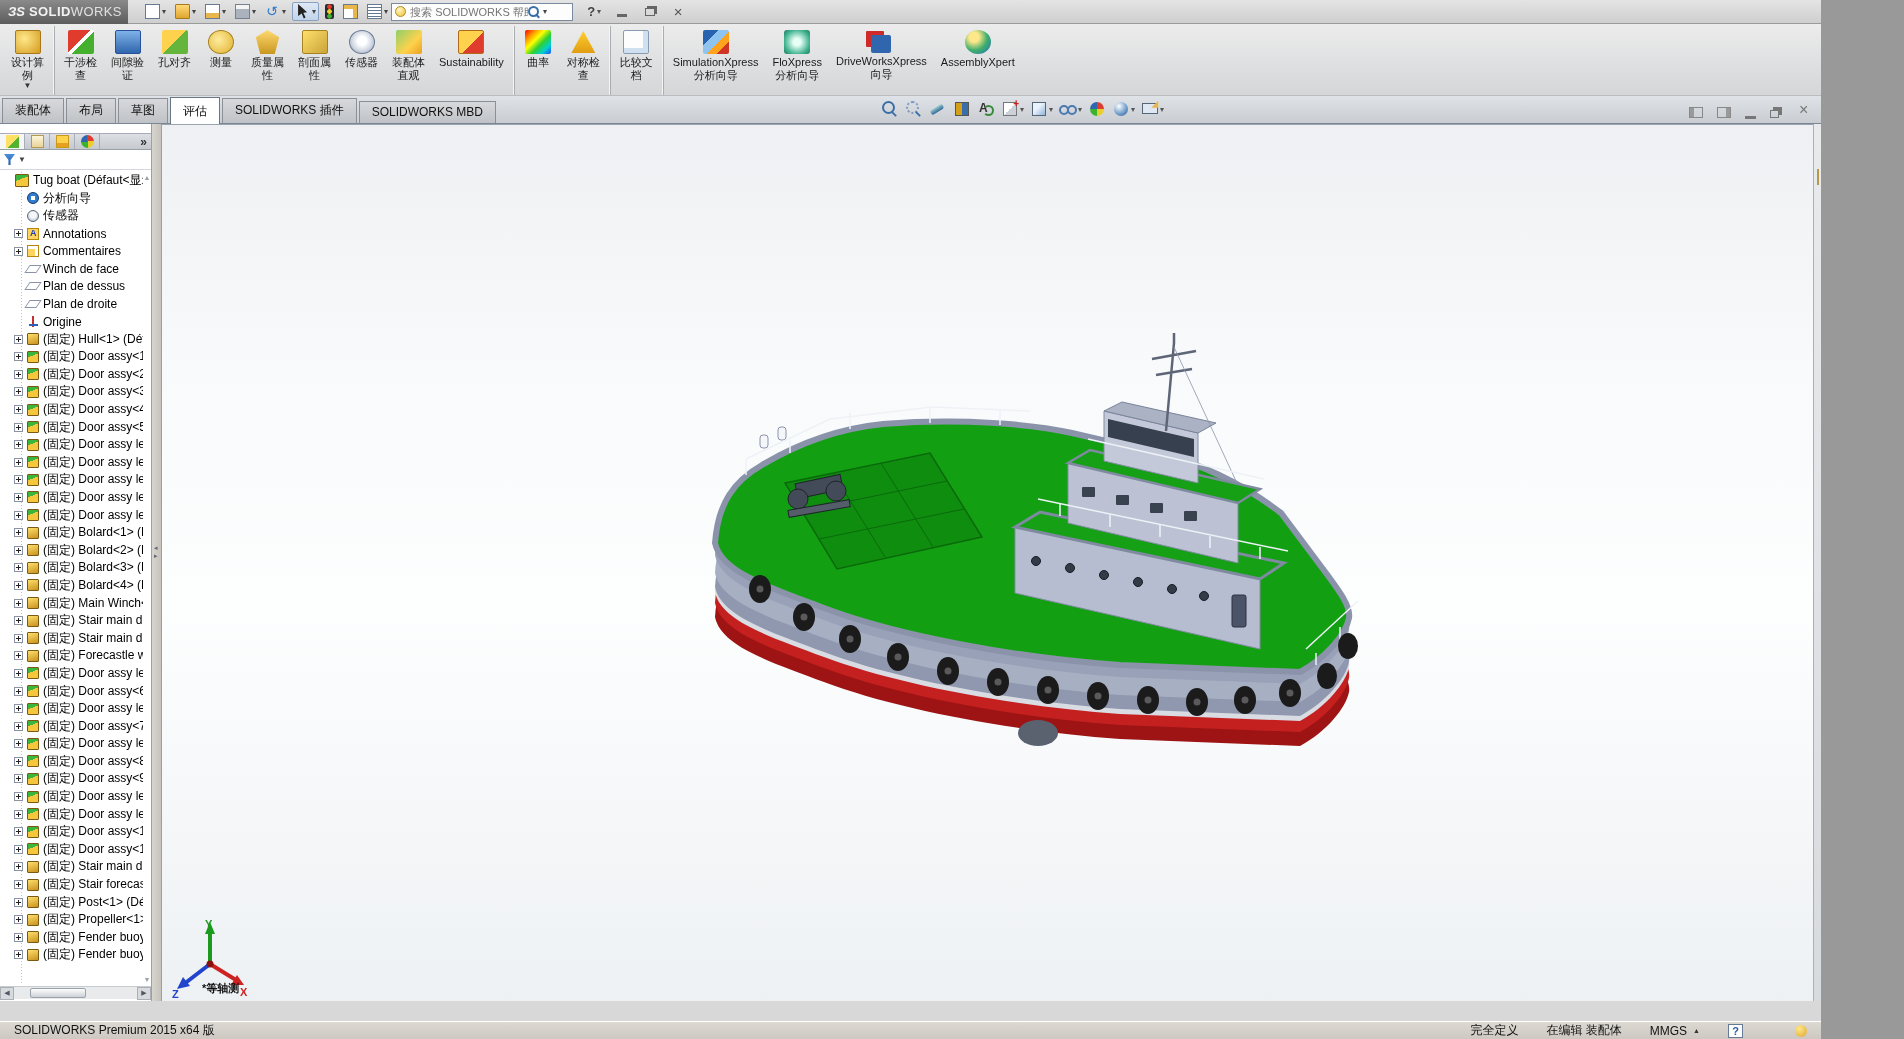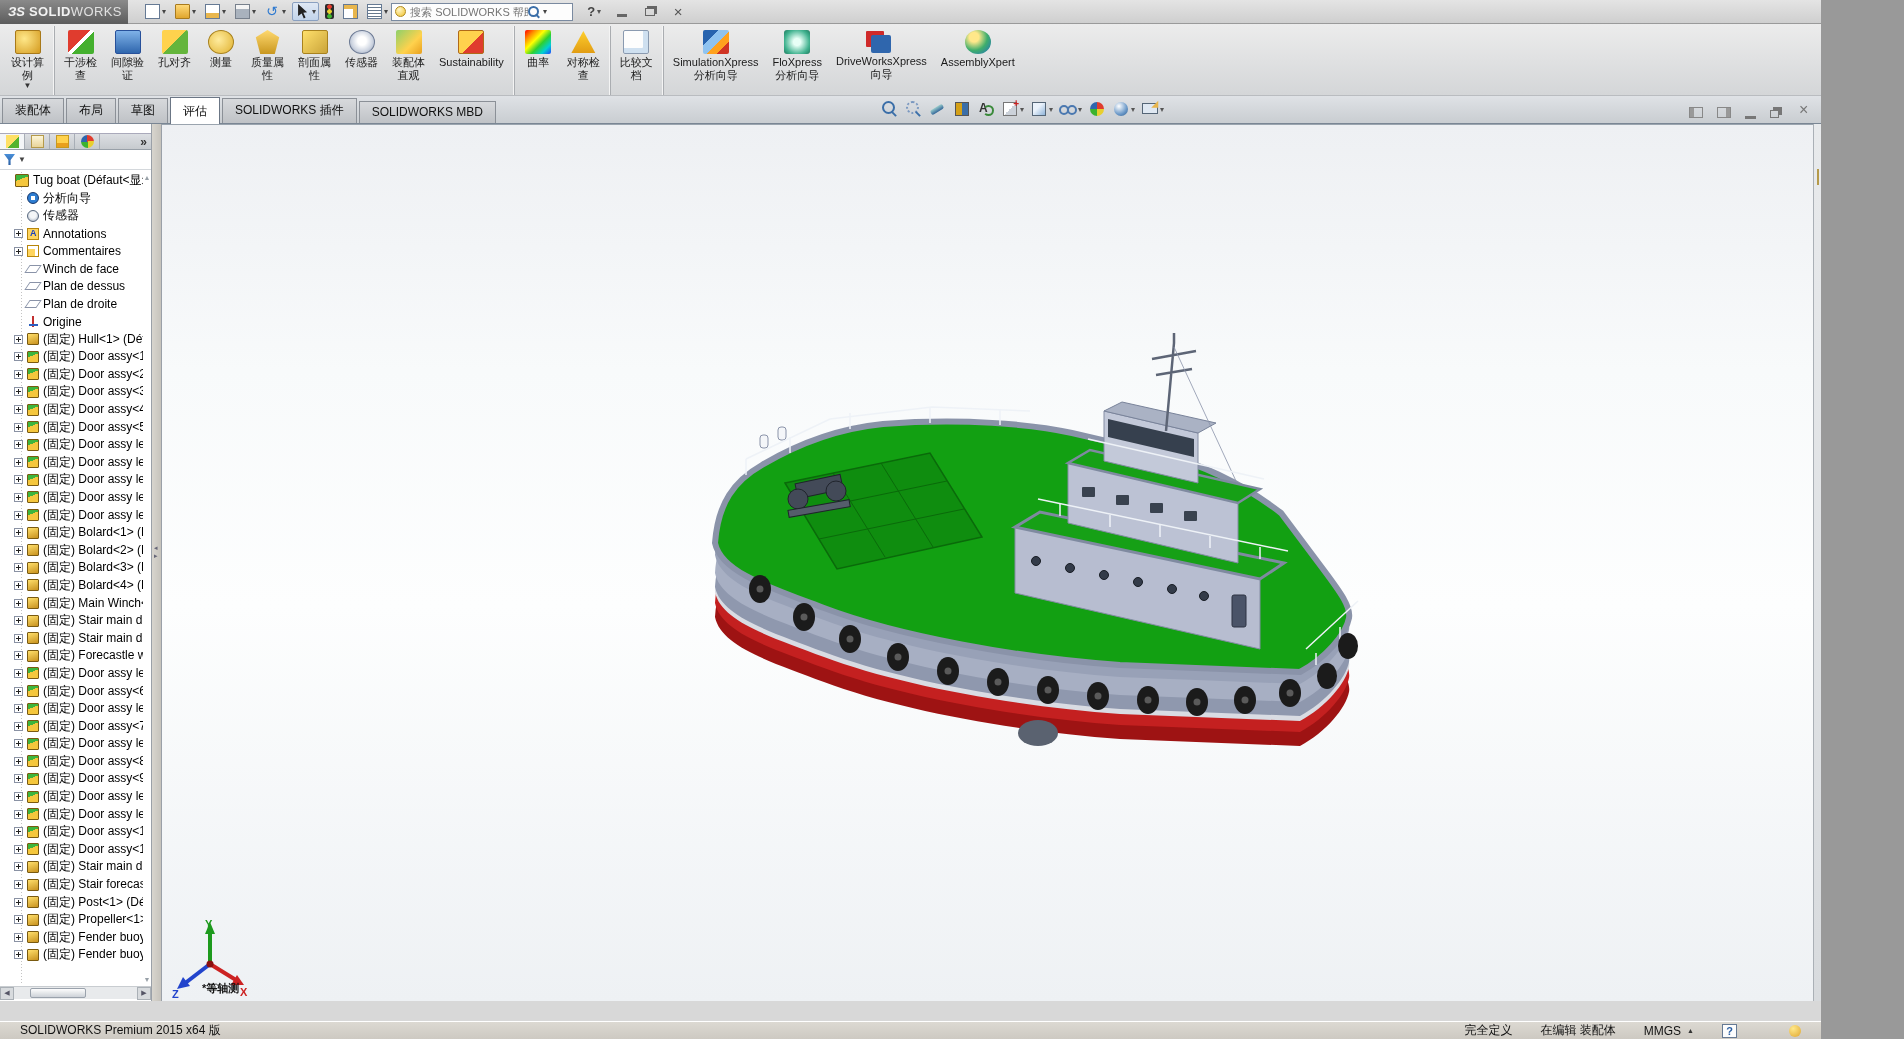--- a/index.html
+++ b/index.html
@@ -158,21 +158,21 @@
 .t-file-explorer .tp-icon{background:#e8d49a;border:1px solid #b59a4a}
 .t-view-palette .tp-icon{background:#8fb4d9}
 .t-appearances .tp-icon{background:conic-gradient(#e03c2e 0 25%,#e8cf2e 0 50%,#3cb32e 0 75%,#2f66ad 0);border-radius:50%}
 
 
 .bottomtabs{position:absolute;top:1001px;left:0;right:0;height:20px;background:#d4d1ca;border-top:1px solid #55585c;display:flex;align-items:flex-end}
 .bt-nav{display:flex;margin:0 4px 0 2px;gap:1px}
 .bt-nav .nbtn{width:15px;height:14px;background:linear-gradient(#eceae6,#cfccc5);border:1px solid #9a978f;font-size:7px;color:#555;display:flex;align-items:center;justify-content:center}
 .btab{background:linear-gradient(#d2cfc8,#c2bfb8);border:1px solid #88857d;border-bottom:none;padding:2px 12px 3px;margin-right:2px;font-size:12px;white-space:nowrap}
 .btab.f-active{background:#fdfdfb;position:relative;z-index:2}
-.statusbar{position:absolute;top:1021px;left:0;right:0;height:18px;background:linear-gradient(#dcd9d2,#cdc9c2);border-top:1px solid #fff;display:flex;align-items:center;font-size:12px;color:#111;padding:0 20px}
+.statusbar{position:absolute;top:1021px;left:0;right:0;height:18px;background:linear-gradient(#dcd9d2,#cdc9c2);border-top:1px solid #fff;display:flex;align-items:center;font-size:12px;color:#111;padding:0 14px}
 .sb-left{flex:none}
 .sb-right{margin-left:auto;display:flex;align-items:center;gap:28px}
 .sb-units{display:flex;align-items:center;gap:6px}
 .sb-units .up{font-size:7px;color:#333}
 .sb-help{width:15px;height:14px;border:1px solid #667a94;background:#fdfdfd;color:#2b5fa3;font-weight:bold;font-size:11px;display:flex;align-items:center;justify-content:center}
 .sb-dot{width:12px;height:12px;border-radius:50%;background:radial-gradient(circle at 35% 30%,#ffe88a,#e0a62e);margin-left:24px}
 </style>
 </head>
 <body>
 

